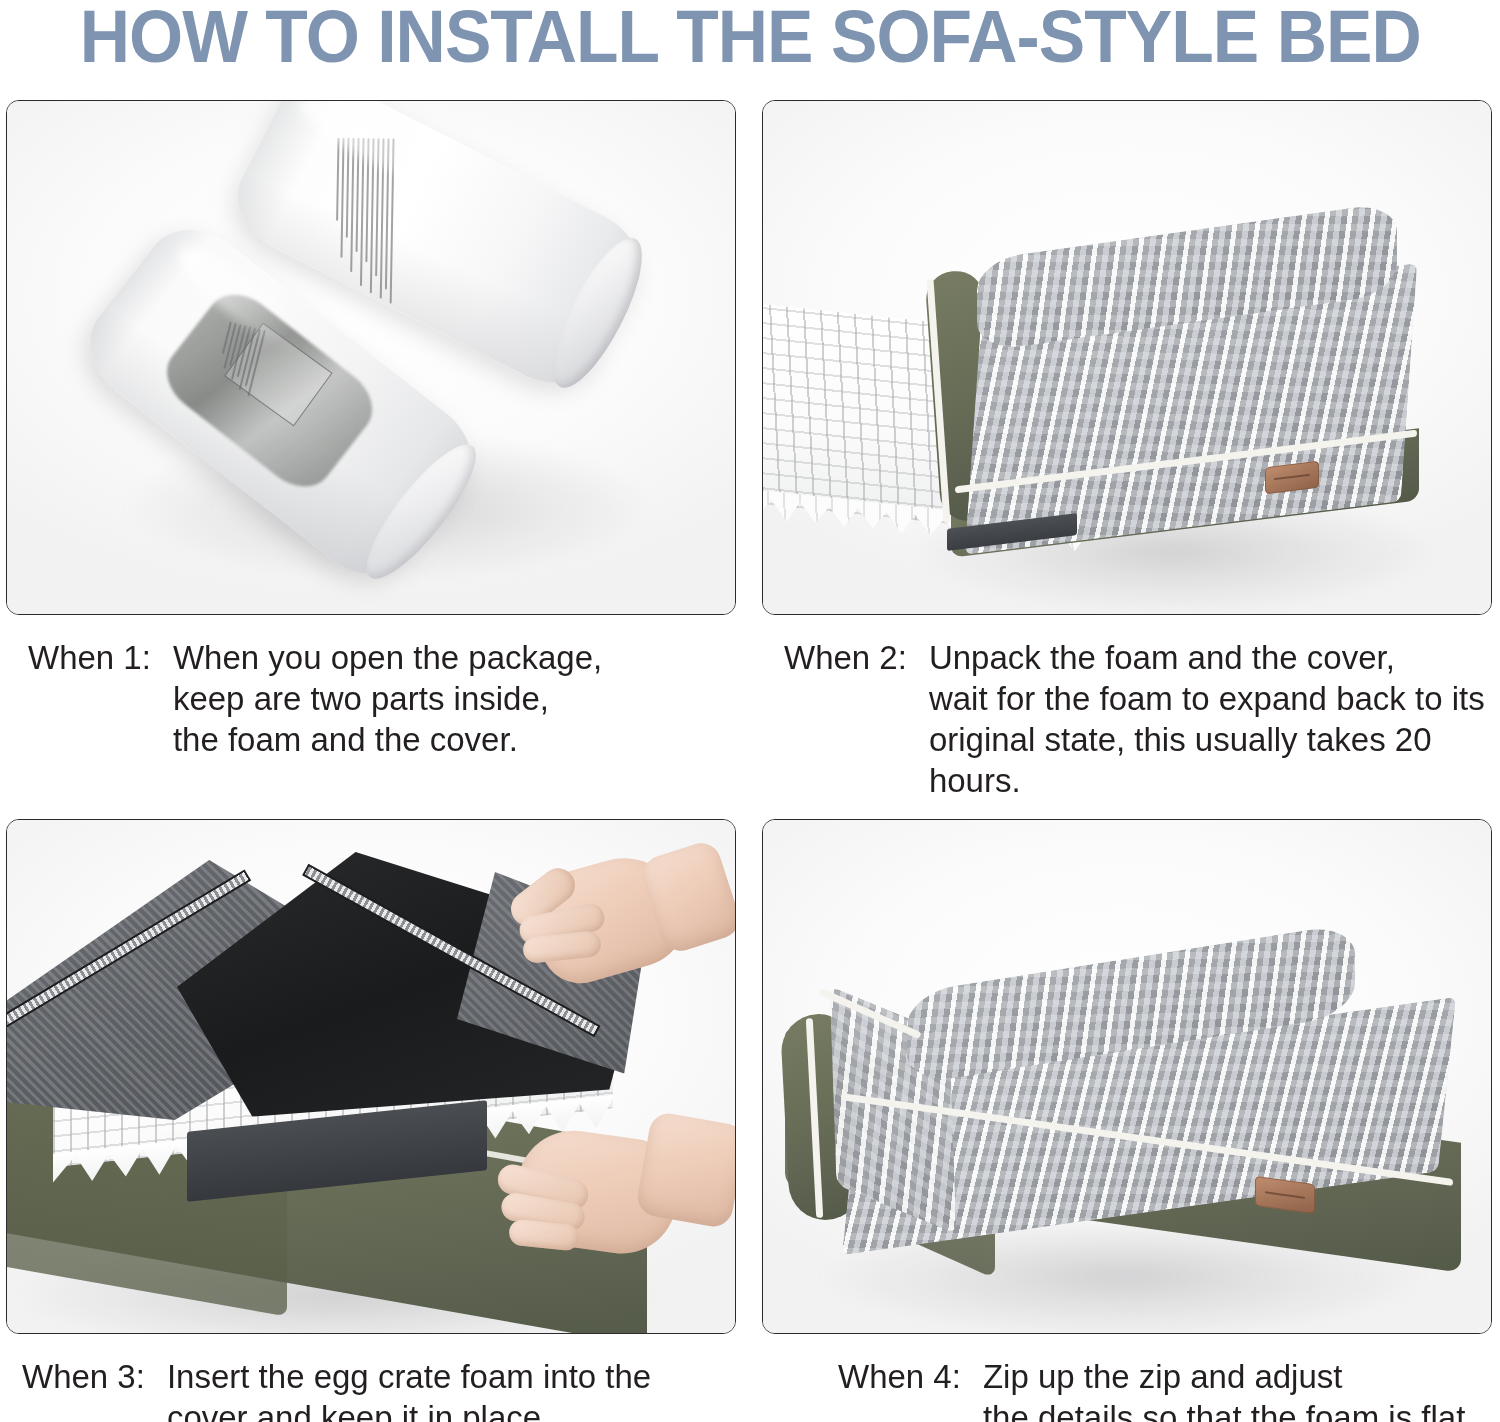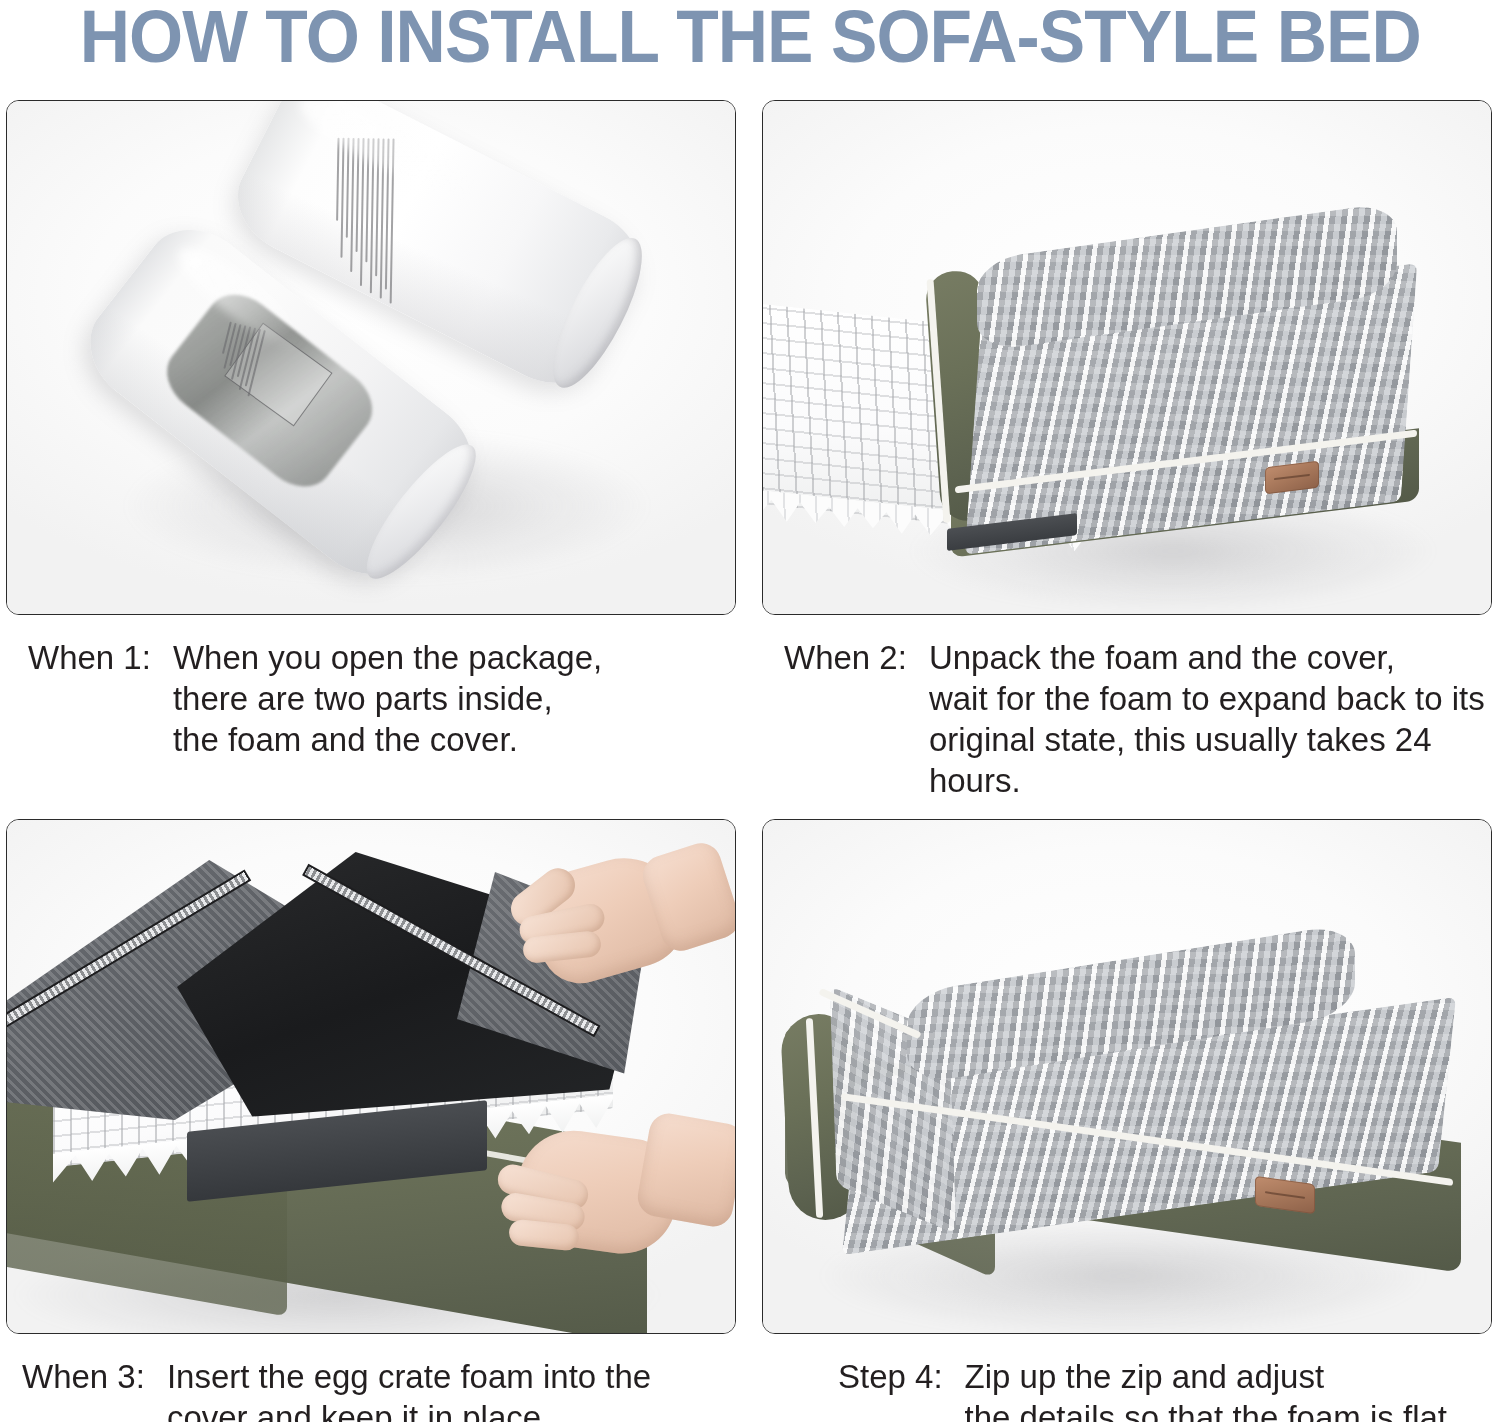--- a/index.html
+++ b/index.html
@@ -283,21 +283,21 @@
                 <span style="width:44%"></span>
             </div>
             <div class="film-sheen" style="left:24px; top:16px; width:150px; height:40px;"></div>
           </div>
         </div>
       </div>
 
       <div class="caption">
         <div class="step-label">When 1:</div>
         <div class="step-text">When you open the package,
-there are two parts inside,
+keep are two parts inside,
 the foam and the cover.</div>
       </div>
     </div>
 
     <div class="cell">
       <div class="panel">
         <div class="photo">
           <div class="studio"></div>
 
           <div class="floor-shadow" style="left:150px; top:390px; width:520px; height:120px;"></div>
@@ -340,21 +340,21 @@
                         background:linear-gradient(180deg,#4c4f53,#3a3d41);
                         transform:skewY(-7deg); border-radius:3px;"></div>
           </div>
         </div>
       </div>
 
       <div class="caption">
         <div class="step-label">When 2:</div>
         <div class="step-text">Unpack the foam and the cover,
 wait for the foam to expand back to its
-original state, this usually takes 24 hours.</div>
+original state, this usually takes 20 hours.</div>
       </div>
     </div>
   </div>
 
   <div class="row" style="margin-top:18px;">
 
     <div class="cell">
       <div class="panel">
         <div class="photo">
           <div class="studio"></div>
@@ -461,19 +461,19 @@
             <div class="piping" style="left:34px; top:62px; width:110px; height:7px; transform:rotate(24deg);"></div>
 
             <div class="leather-tag" style="left:474px; top:232px; width:60px; height:30px; transform:skewY(8deg);">
               <i></i>
             </div>
           </div>
         </div>
       </div>
 
       <div class="caption" style="padding-left:76px;">
-        <div class="step-label">Step 4:</div>
+        <div class="step-label">When 4:</div>
         <div class="step-text">Zip up the zip and adjust
 the details so that the foam is flat.</div>
       </div>
     </div>
   </div>
 </div>
 
 </body></html>

